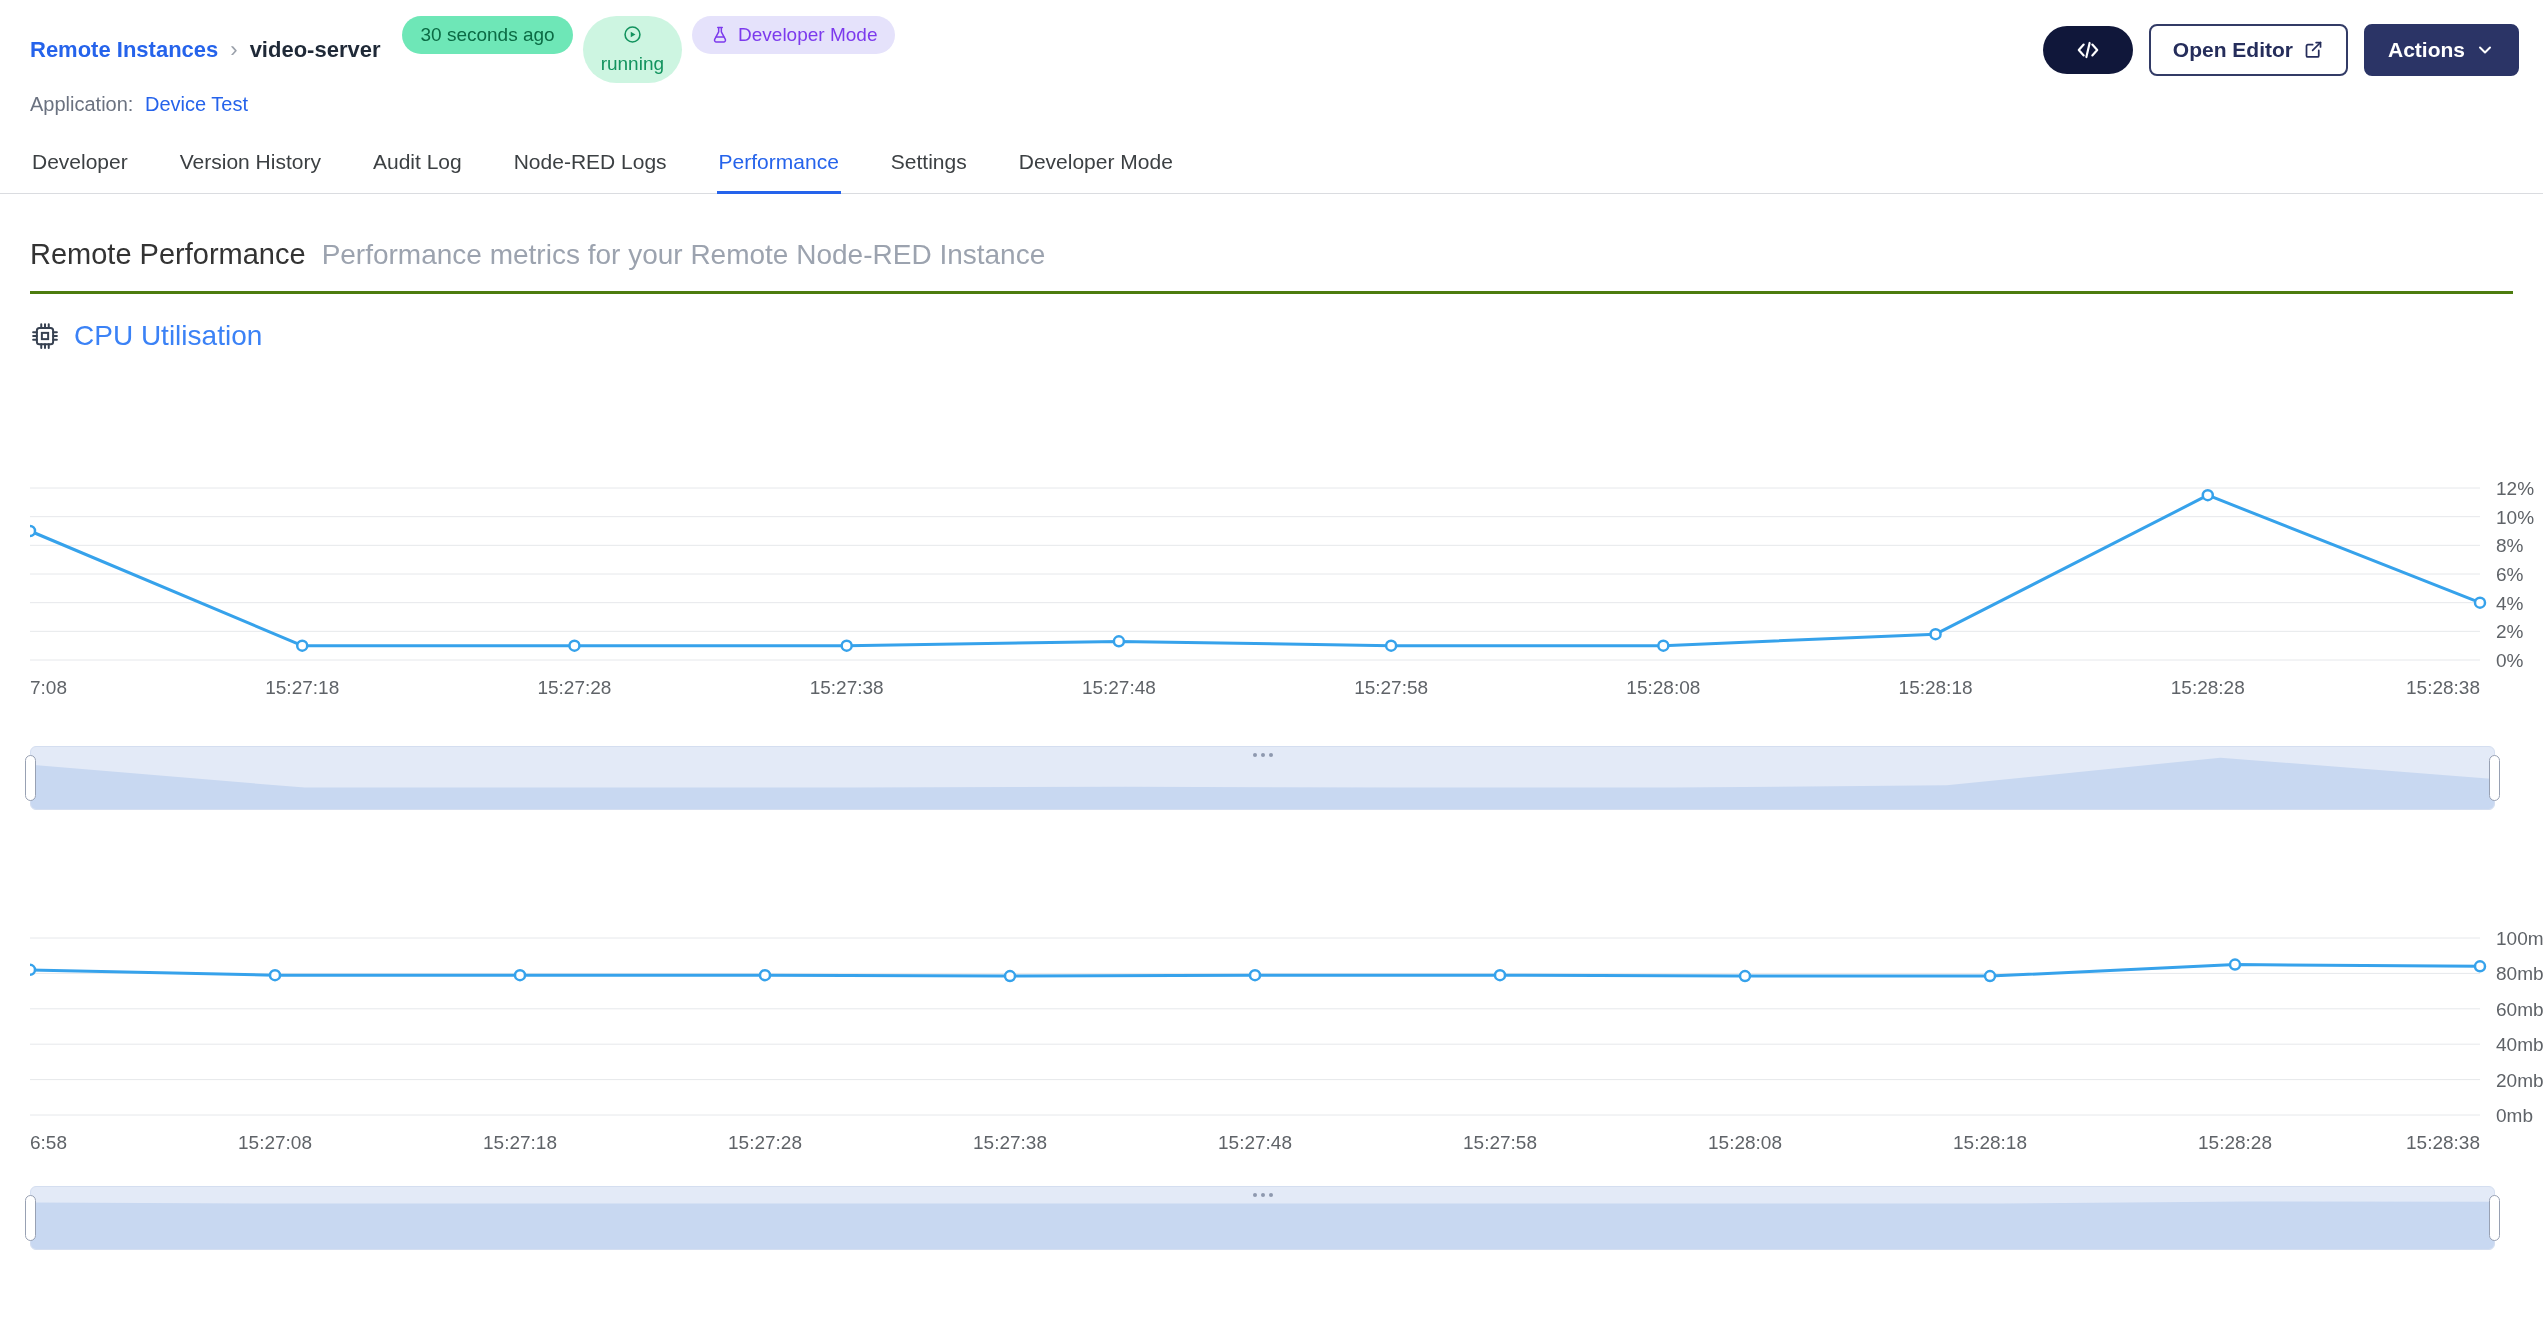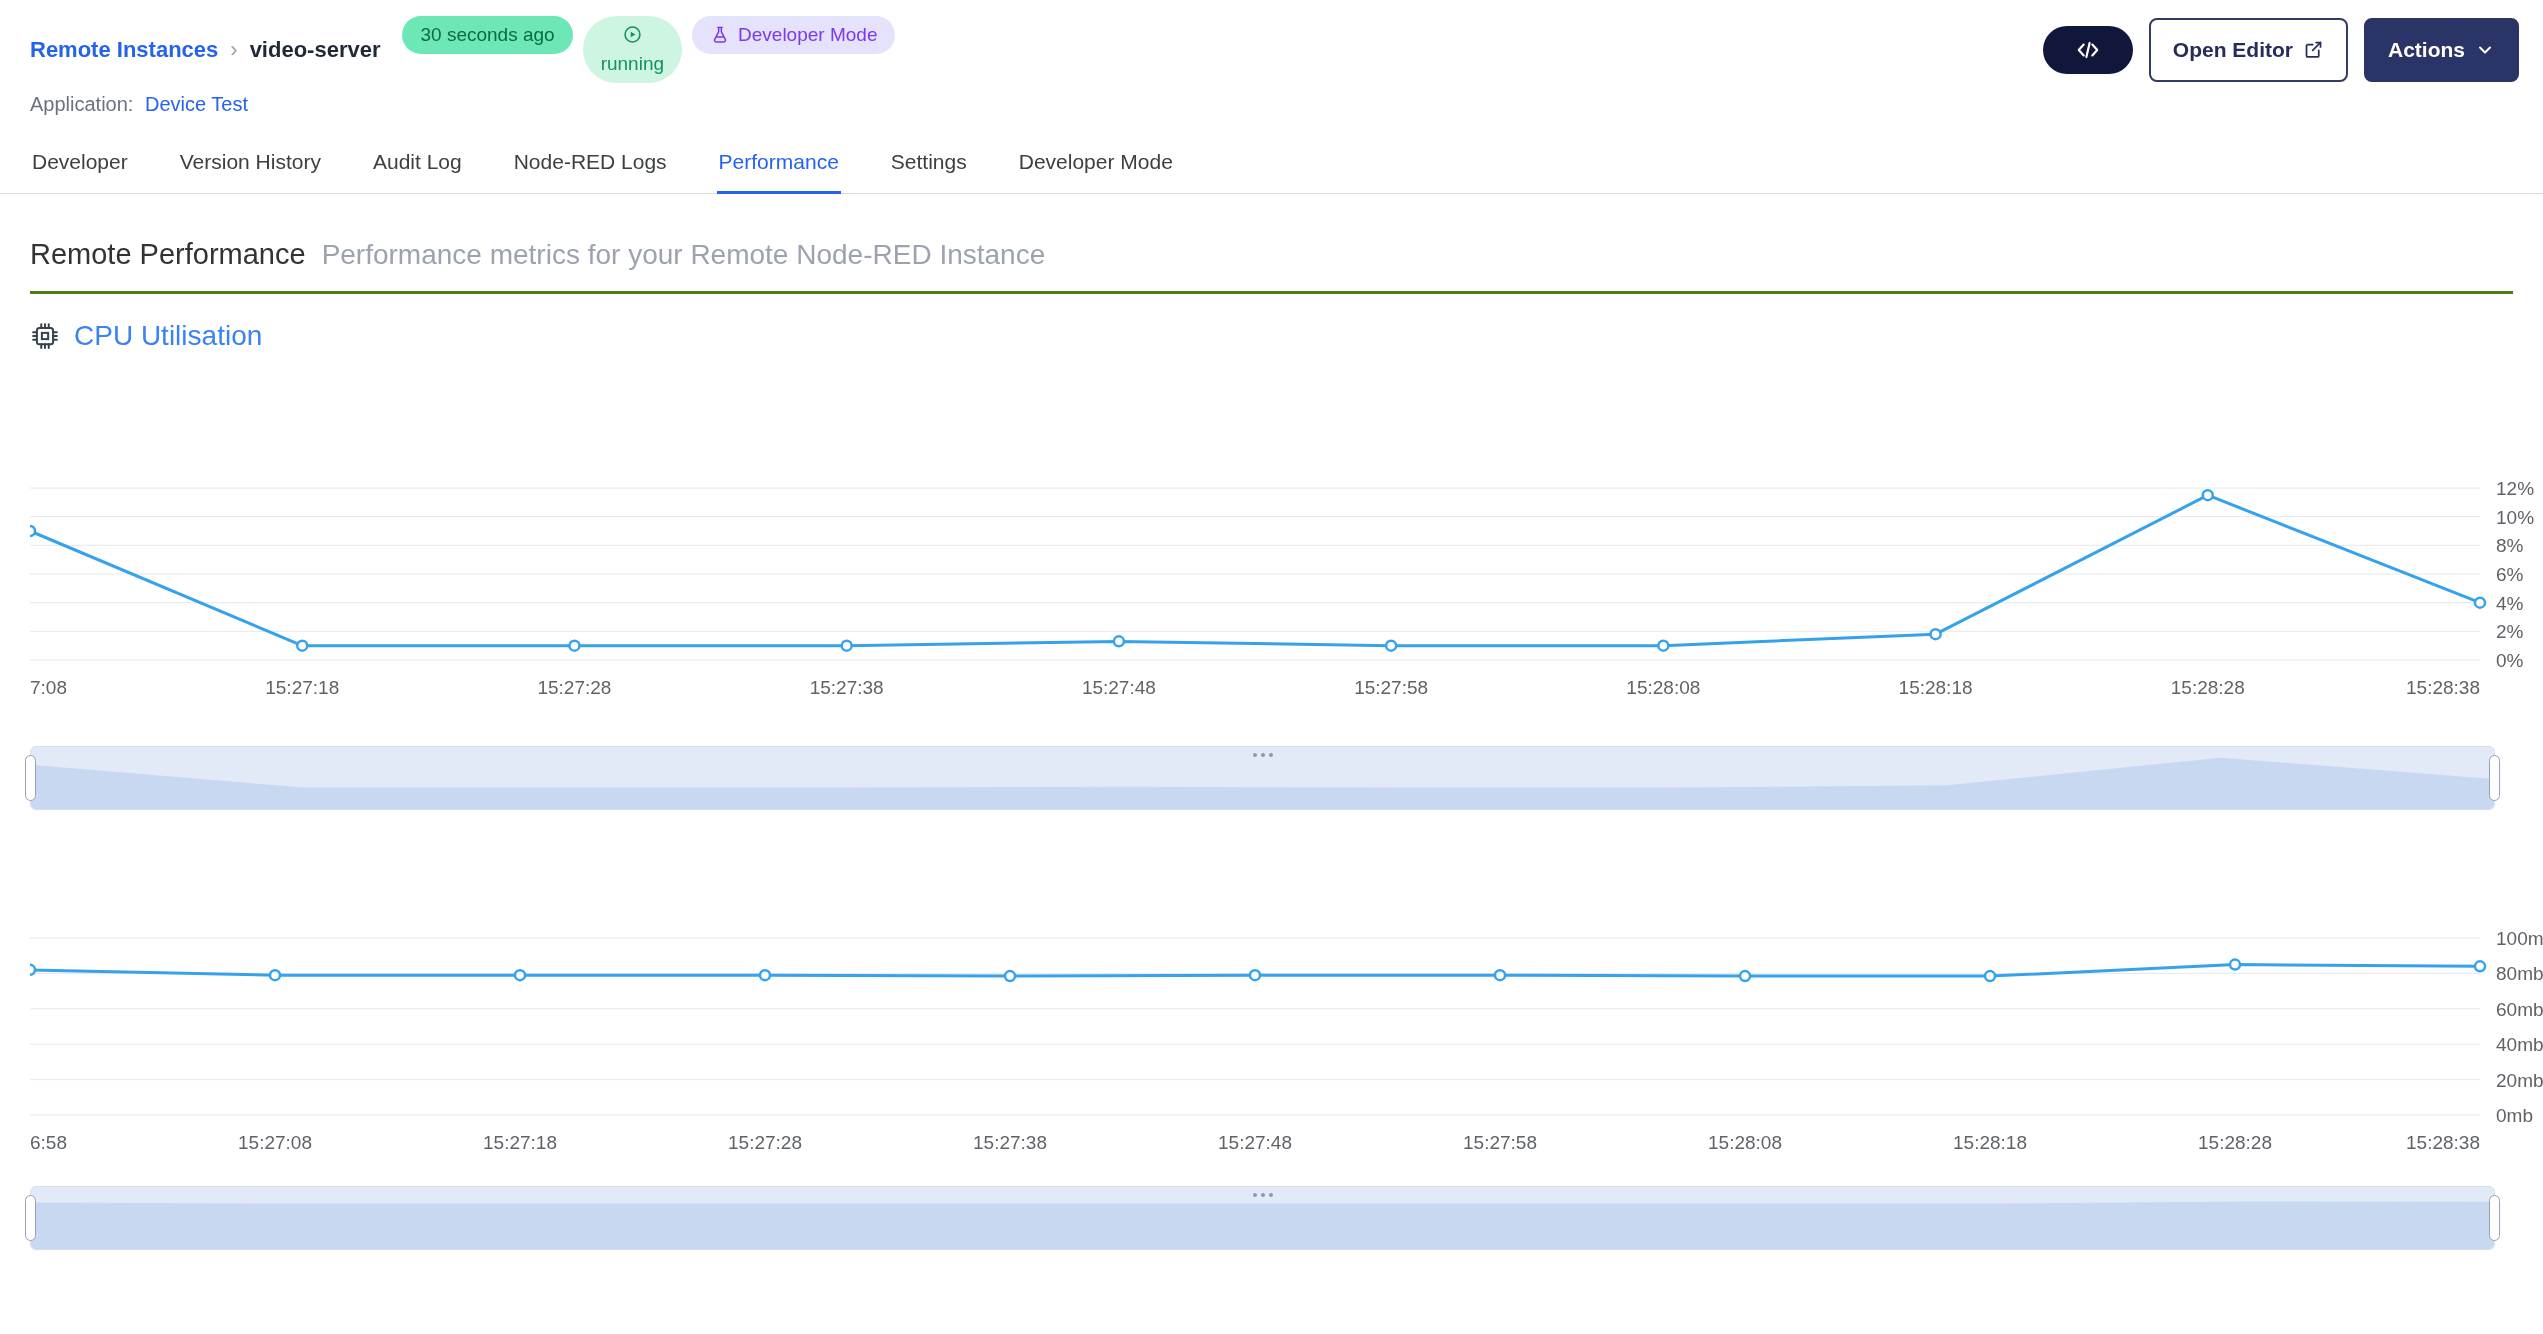--- a/index.html
+++ b/index.html
@@ -34,21 +34,21 @@
   .pill svg { display: block; }
 
   .header-right { margin-left: auto; display: flex; align-items: center; gap: 16px; }
   .code-toggle {
     width: 90px; height: 48px; border-radius: 9999px;
     background: #10173A; display: flex; align-items: center; justify-content: center;
     cursor: pointer;
   }
   .btn {
     display: inline-flex; align-items: center; gap: 10px;
-    height: 64px; padding: 0 22px; border-radius: 8px;
+    height: 52px; padding: 0 22px; border-radius: 8px;
     font-size: 21px; font-weight: 700; cursor: pointer; white-space: nowrap;
   }
   .btn-secondary { background: #fff; border: 2px solid #323B66; color: #252D5B; }
   .btn-primary  { background: #2B3466; border: 2px solid #2B3466; color: #fff; }
 
   .app-row { margin: 10px 0 0 30px; font-size: 20px; }
   .app-row .label { color: #6B7280; }
   .app-row .link { color: #2563EB; cursor: pointer; margin-left: 6px; }
 
   

